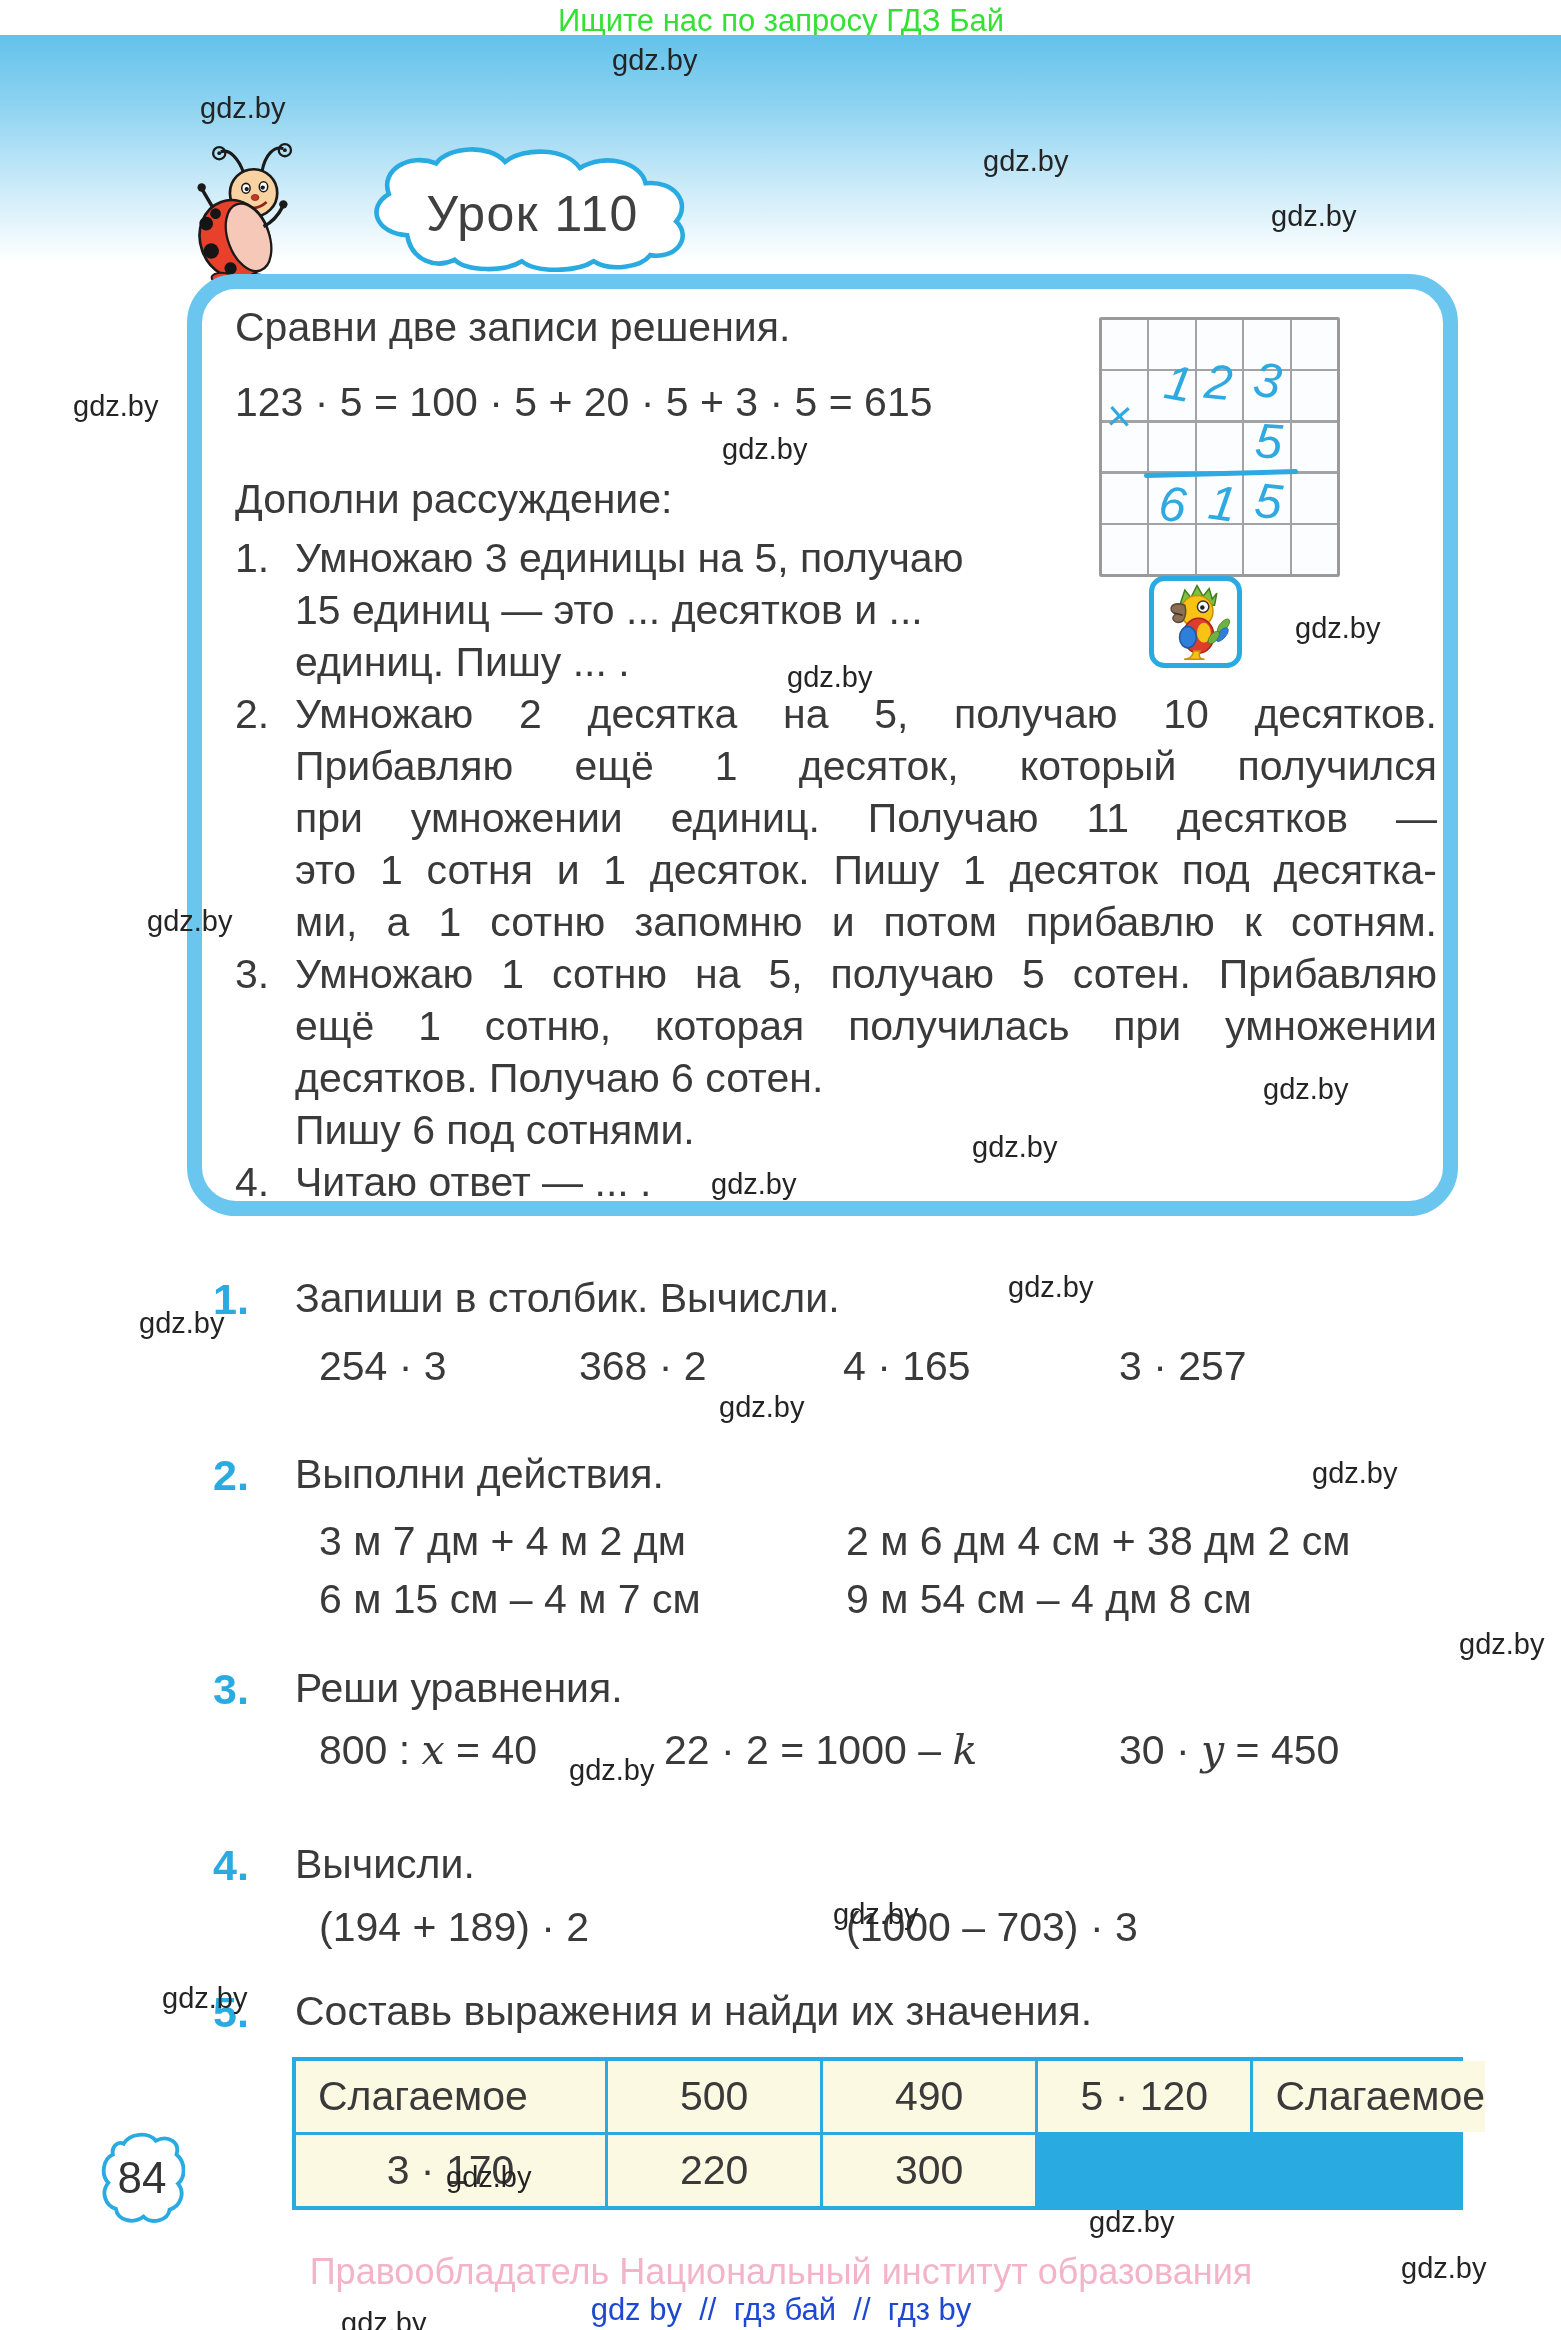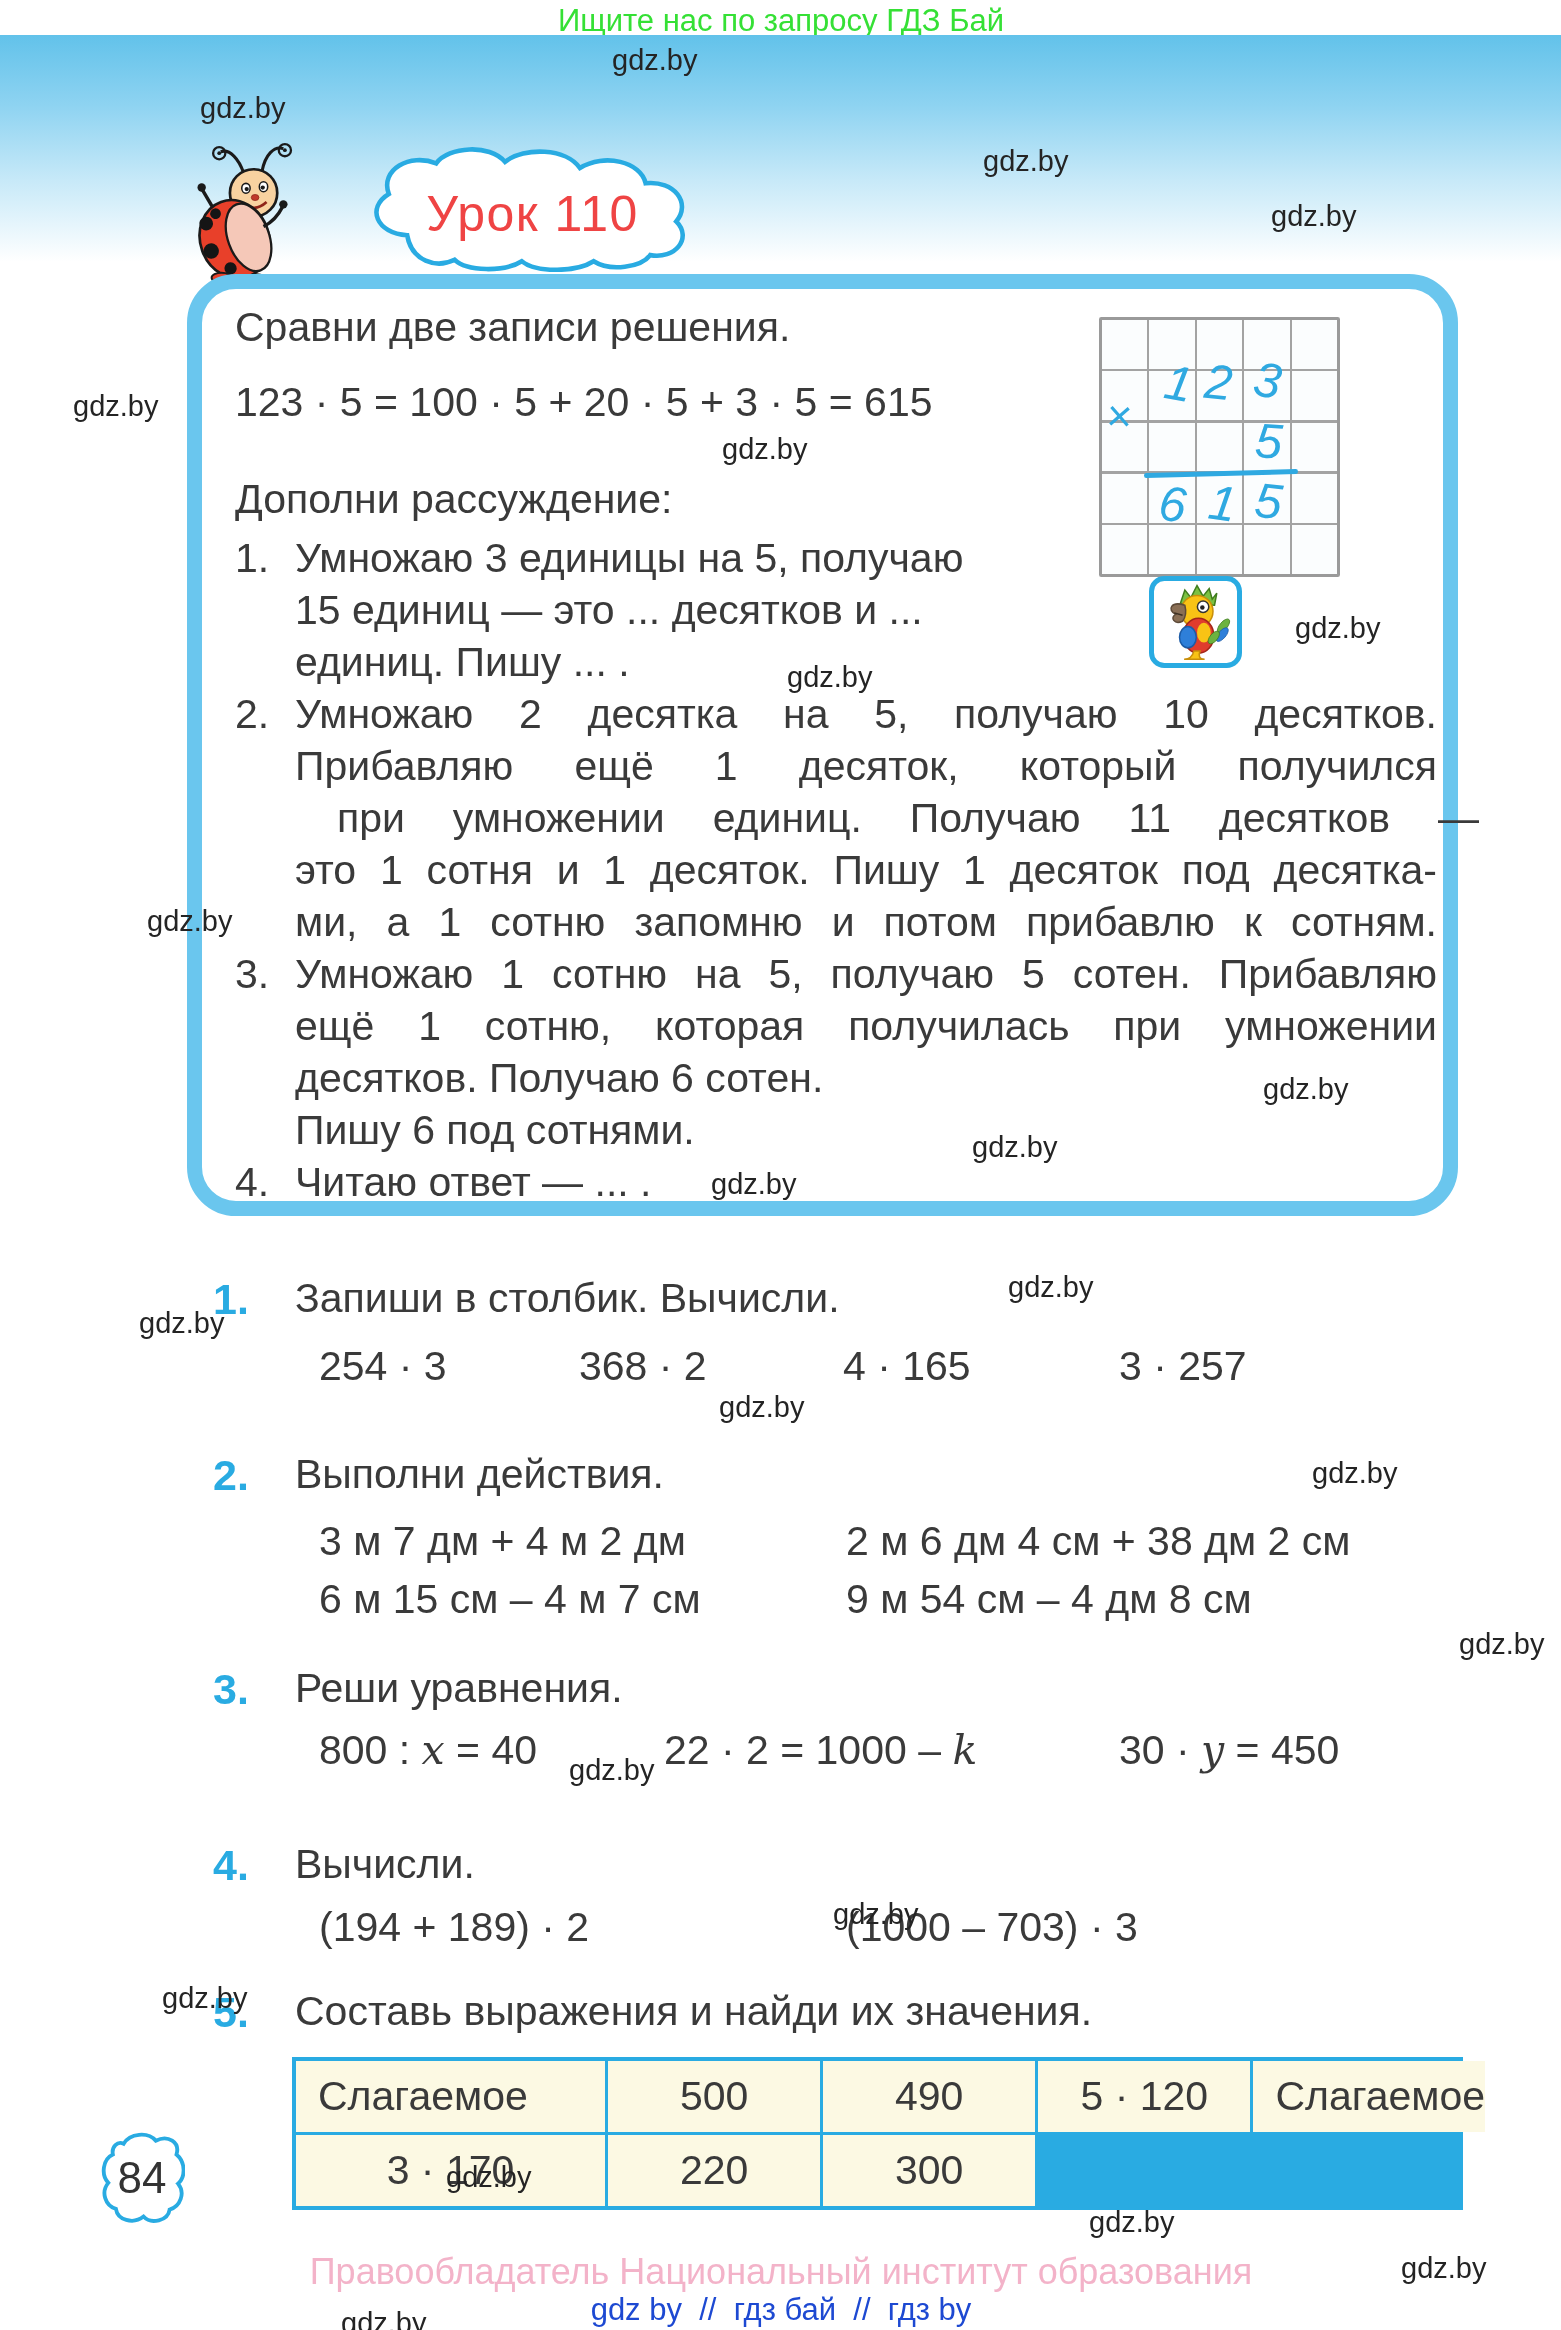--- a/index.html
+++ b/index.html
@@ -13,21 +13,21 @@
   
   .sky{position:absolute;top:35px;left:0;width:100%;height:234px;
     background:linear-gradient(180deg,#62c2ea 0%,#8ed3f1 30%,#c7e9f8 62%,#ffffff 97%);}
 
   
   .wm{position:absolute;font-size:29px;color:#242424;white-space:nowrap;}
 
   
   .cloud-wrap{position:absolute;left:346px;top:145px;width:373px;height:127px;}
   .cloud-title{position:absolute;left:0;top:40px;width:100%;text-align:center;
-    font-size:50px;color:#ef4444;letter-spacing:1.5px;}
+    font-size:50px;color:#404040;letter-spacing:1.5px;}
 
   
   .ladybug{position:absolute;left:196px;top:141px;width:106px;height:142px;}
 
   
   .main-box{position:absolute;left:187px;top:274px;width:1271px;height:942px;
     box-sizing:border-box;border:15.3px solid #6ac6ee;border-radius:49px;background:#fff;}
 
   .box-heading{position:absolute;left:235px;top:304px;font-size:41px;}
   .box-equation{position:absolute;left:235px;top:379px;font-size:41px;}
@@ -160,21 +160,21 @@
   <div class="box-equation">123 · 5 = 100 · 5 + 20 · 5 + 3 · 5 = 615</div>
   <div class="box-prompt">Дополни рассуждение:</div>
   <div>
       <div class="step-num" style="top: 535px;">1.</div>
       <div class="step-line narrow" style="top: 535px;">Умножаю 3 единицы на 5, получаю</div>
       <div class="step-line narrow" style="top: 587px;">15 единиц — это ... десятков и ...</div>
       <div class="step-line narrow" style="top: 639px;">единиц. Пишу ... .</div>
       <div class="step-num" style="top: 691px;">2.</div>
       <div class="step-line justify" style="top: 691px;">Умножаю 2 десятка на 5, получаю 10 десятков.</div>
       <div class="step-line justify" style="top: 743px;">Прибавляю ещё 1 десяток, который получился</div>
-      <div class="step-line justify" style="top: 795px; margin-left: 42px;">при умножении единиц. Получаю 11 десятков —</div>
+      <div class="step-line justify" style="top: 795px;">при умножении единиц. Получаю 11 десятков —</div>
       <div class="step-line justify" style="top: 847px;">это 1 сотня и 1 десяток. Пишу 1 десяток под десятка-</div>
       <div class="step-line justify" style="top: 899px;">ми, а 1 сотню запомню и потом прибавлю к сотням.</div>
       <div class="step-num" style="top: 951px;">3.</div>
       <div class="step-line justify" style="top: 951px;">Умножаю 1 сотню на 5, получаю 5 сотен. Прибавляю</div>
       <div class="step-line justify" style="top: 1003px;">ещё 1 сотню, которая получилась при умножении</div>
       <div class="step-line plain" style="top: 1055px;">десятков. Получаю 6 сотен.</div>
       <div class="step-line plain" style="top: 1107px;">Пишу 6 под сотнями.</div>
       <div class="step-num" style="top: 1159px;">4.</div>
       <div class="step-line plain" style="top: 1159px;">Читаю ответ — ... .</div>
     </div>

